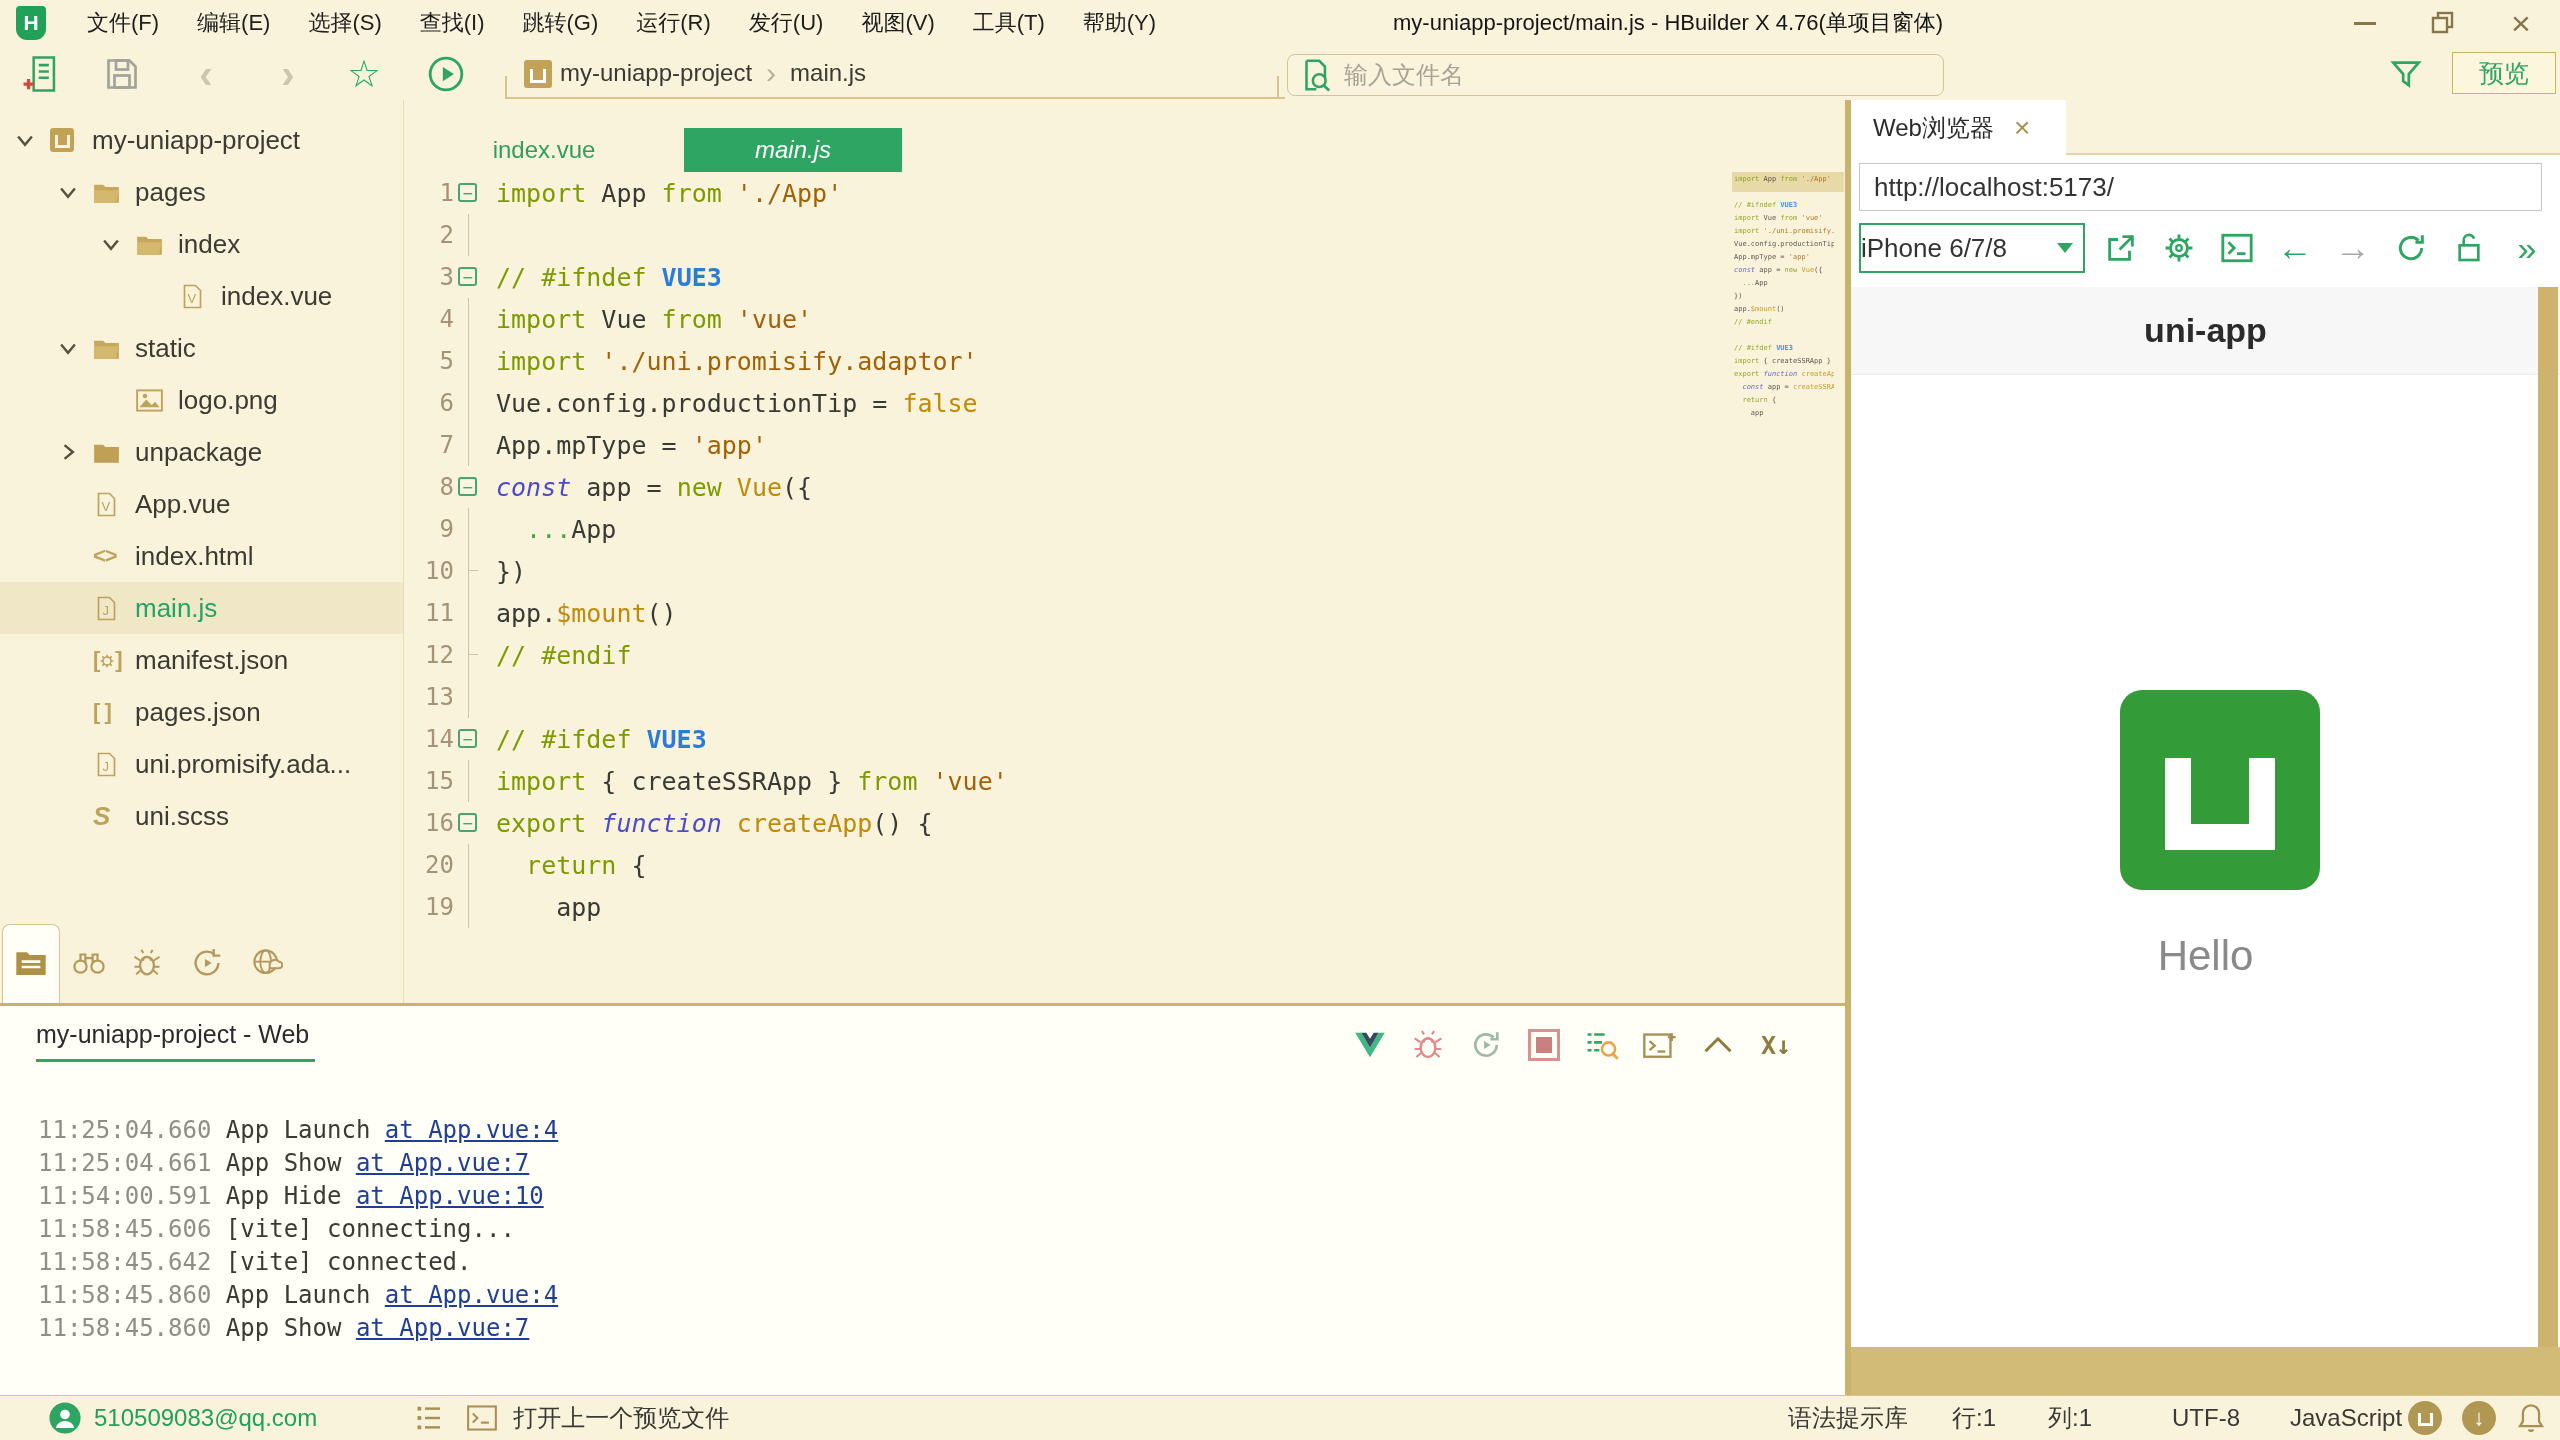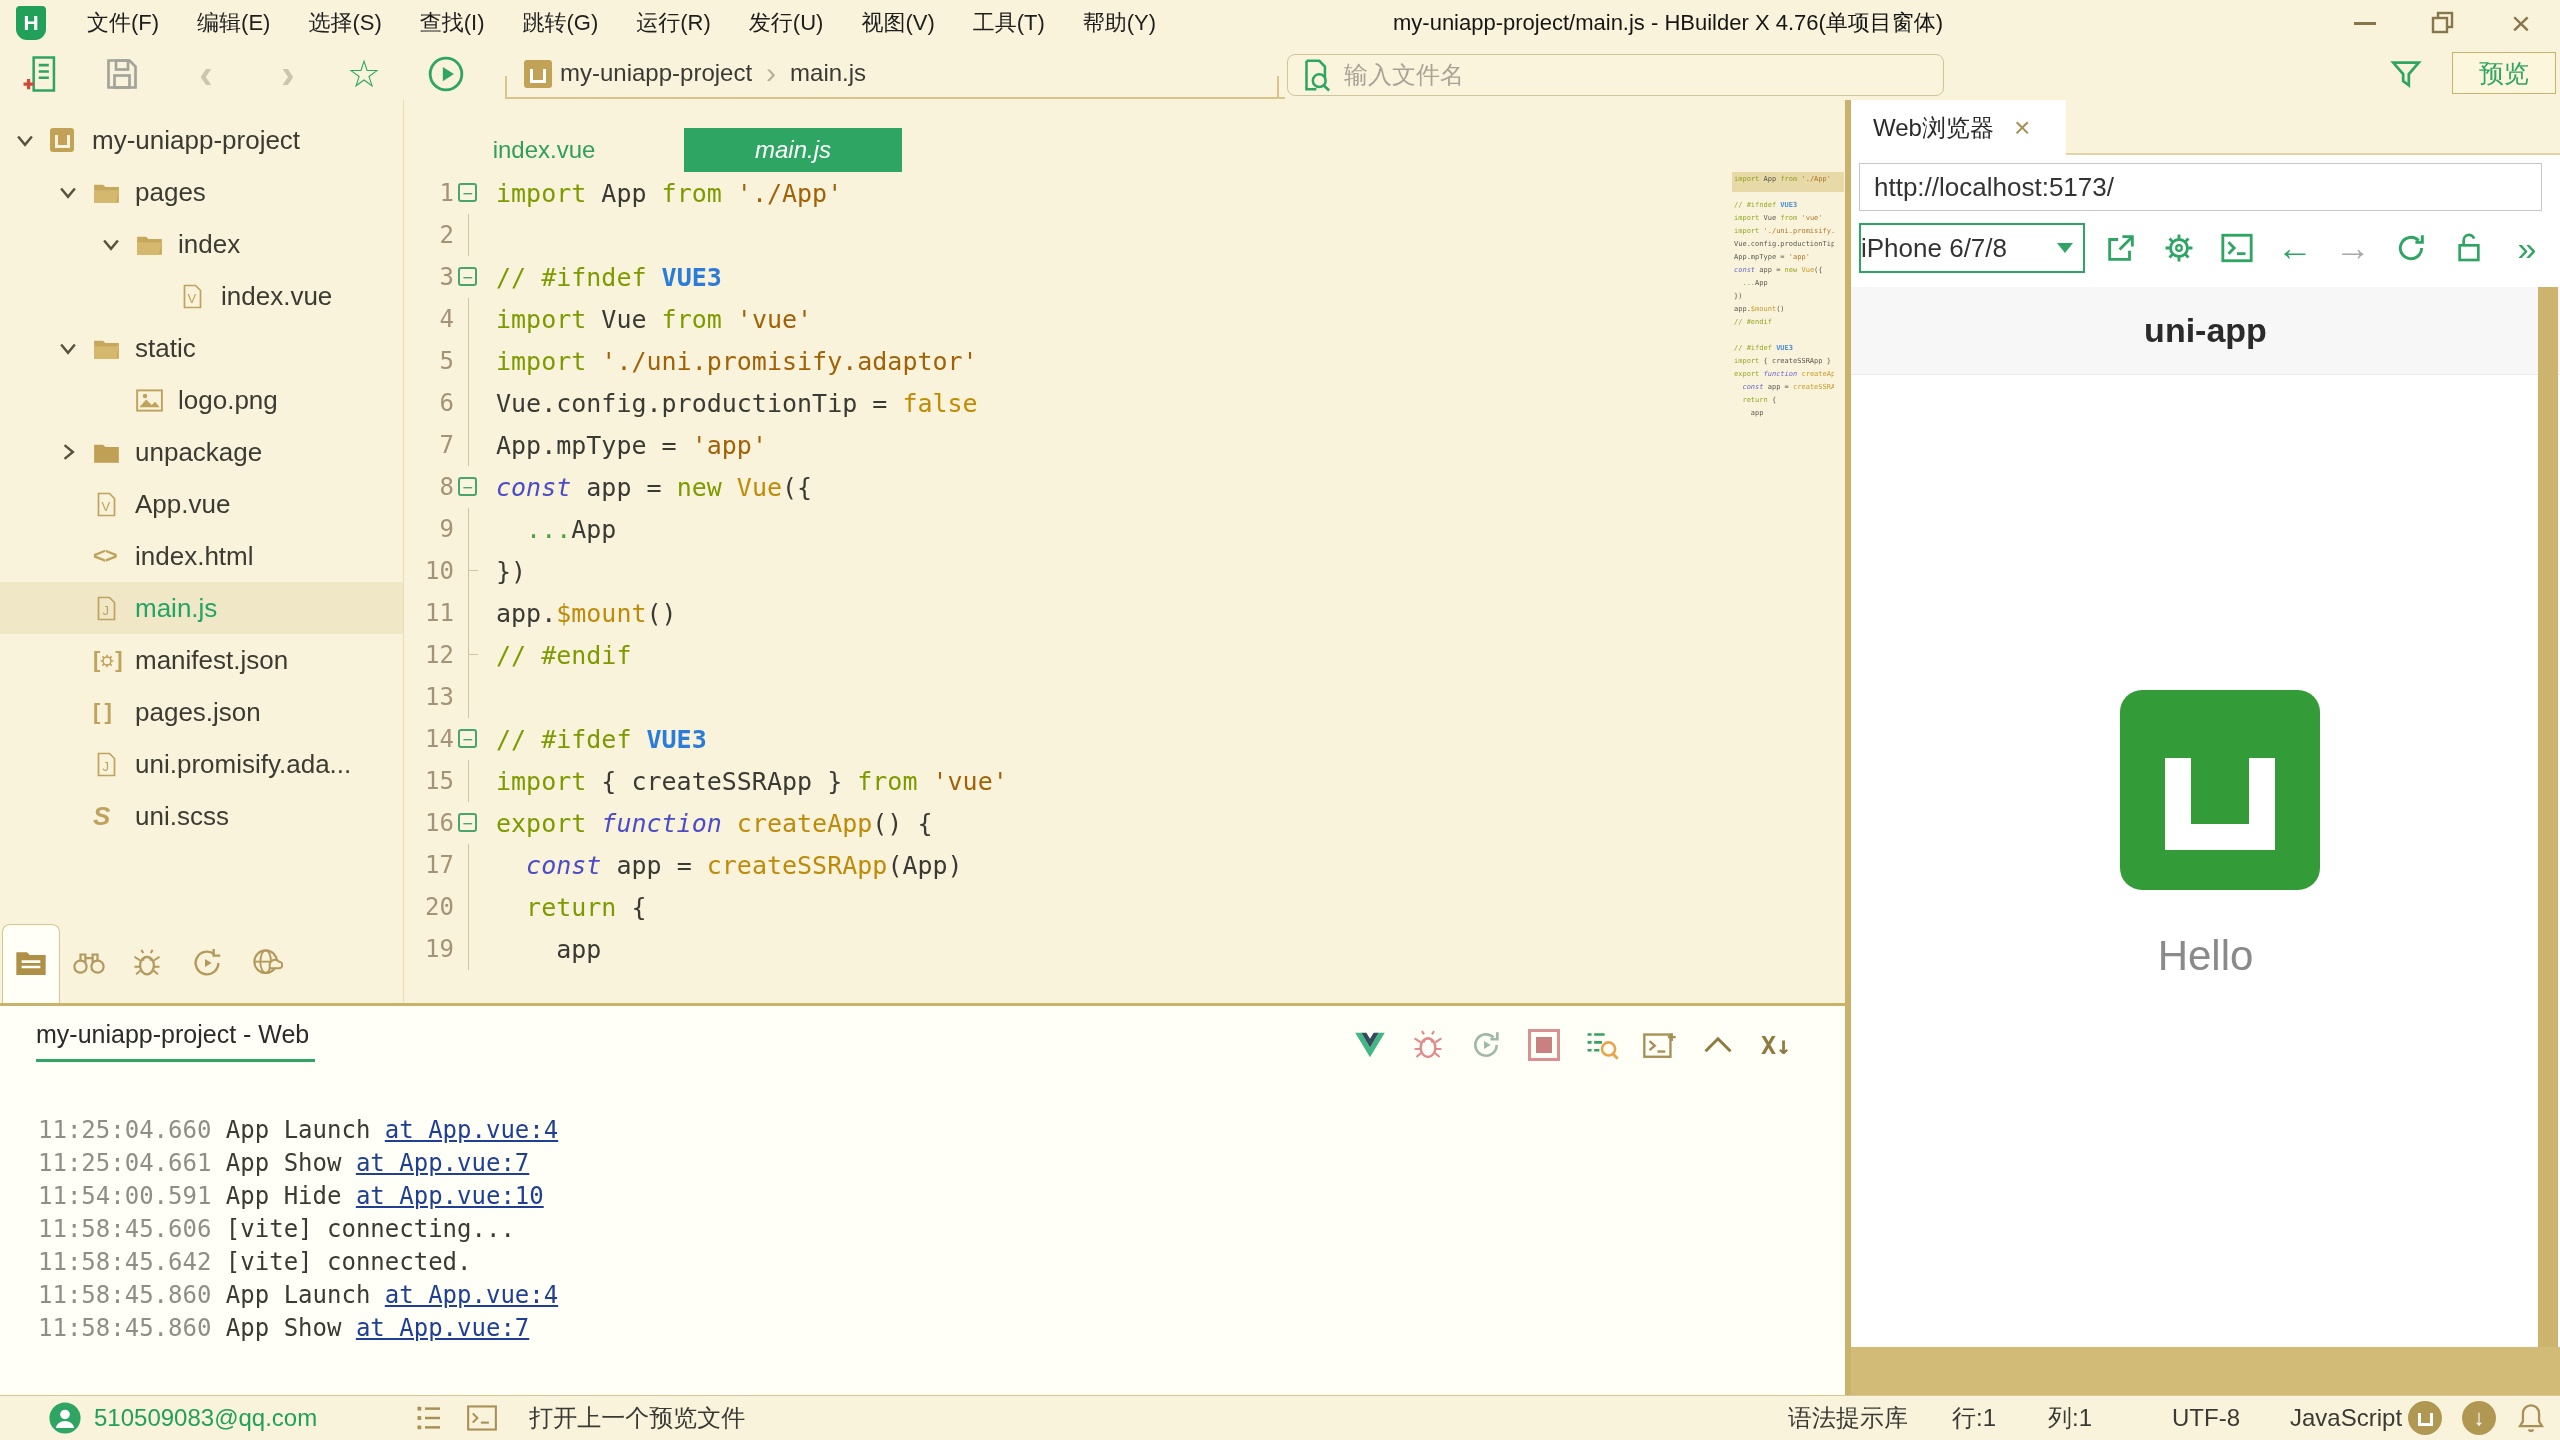--- a/index.html
+++ b/index.html
@@ -532,25 +532,20 @@
           <span class="ct"><span class="tk-kw">import </span><span class="tk-id">{ createSSRApp } </span><span class="tk-kw">from </span><span class="tk-str">'vue'</span></span>
         </div>
         <div class="code-line">
           <span class="ln">16</span>
           <span class="fold minus">
             <span class="fold-box">−</span>
           </span>
           <span class="ct"><span class="tk-kw">export </span><span class="tk-kw2">function </span><span class="tk-fn">createApp</span><span class="tk-id">() {</span></span>
         </div>
         <div class="code-line">
-          <span class="ln">17</span>
-          <span class="fold line"></span>
-          <span class="ct"><span class="tk-id">  </span><span class="tk-kw2">const </span><span class="tk-id">app </span><span class="tk-op">= </span><span class="tk-fn">createSSRApp</span><span class="tk-id">(App)</span></span>
-        </div>
-        <div class="code-line">
           <span class="ln">20</span>
           <span class="fold line"></span>
           <span class="ct"><span class="tk-id">  </span><span class="tk-kw">return </span><span class="tk-id">{</span></span>
         </div>
         <div class="code-line">
           <span class="ln">19</span>
           <span class="fold line"></span>
           <span class="ct"><span class="tk-id">    app</span></span>
         </div>
       </div>
@@ -733,21 +728,21 @@
           <path d="M8 18.5h12" stroke="#A89055" stroke-width="2"></path>
       </svg>
     </div>
     <div class="sb-ico" style="margin-left:18px">
       <svg width="30" height="28" viewBox="0 0 26 24">
         <rect x="1" y="2" width="24" height="20" fill="none" stroke="#A89055" stroke-width="1.8"></rect>
         <path d="M5 8l4 4-4 4" fill="none" stroke="#A89055" stroke-width="1.8"></path>
         <path d="M12 16h7" stroke="#A89055" stroke-width="1.8"></path>
       </svg>
     </div>
-    <span class="sb-item" style="margin-left:30px">打开上一个预览文件</span>
+    <span class="sb-item" style="margin-left:14px">打开上一个预览文件</span>
 
     <span class="sb-item" style="position:absolute;left:1788px">语法提示库</span>
     <span class="sb-item" style="position:absolute;left:1952px">行:1</span>
     <span class="sb-item" style="position:absolute;left:2048px">列:1</span>
     <span class="sb-item" style="position:absolute;left:2172px">UTF-8</span>
     <span class="sb-item" style="position:absolute;left:2290px">JavaScript</span>
     <div class="sb-circle" style="position:absolute;left:2408px;top:5px">
         <span class="u"></span>
       </div>
     <div class="sb-circle" style="position:absolute;left:2462px;top:5px;font-size:22px;font-weight:bold">↓</div>

